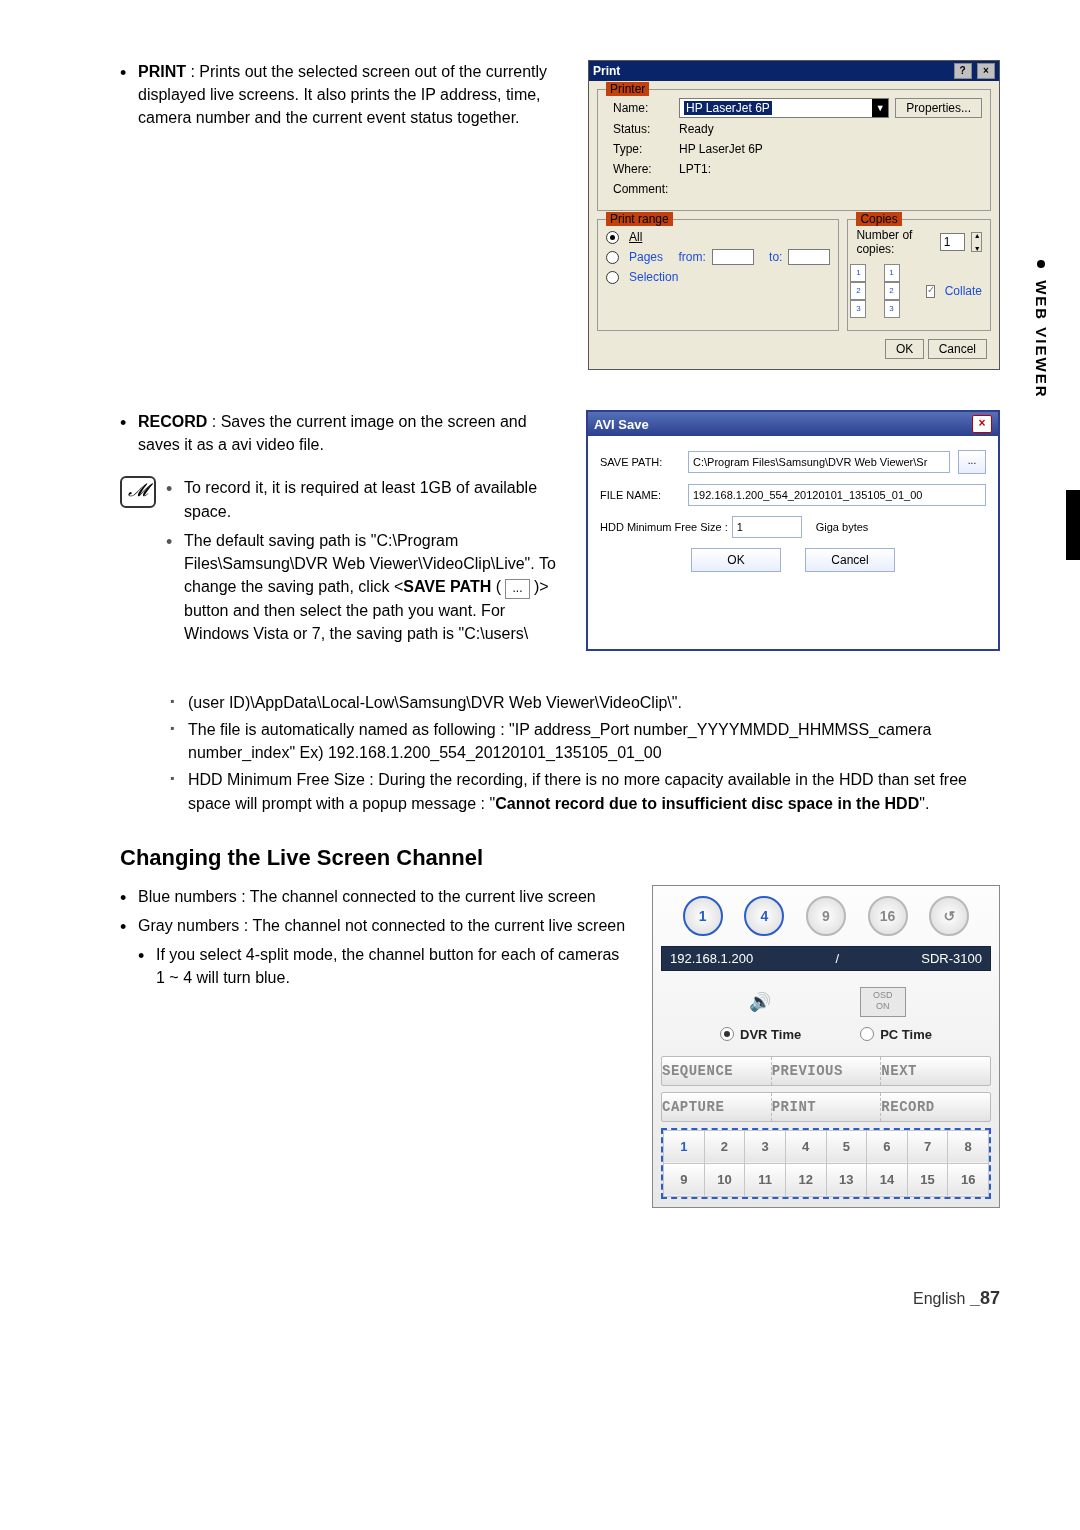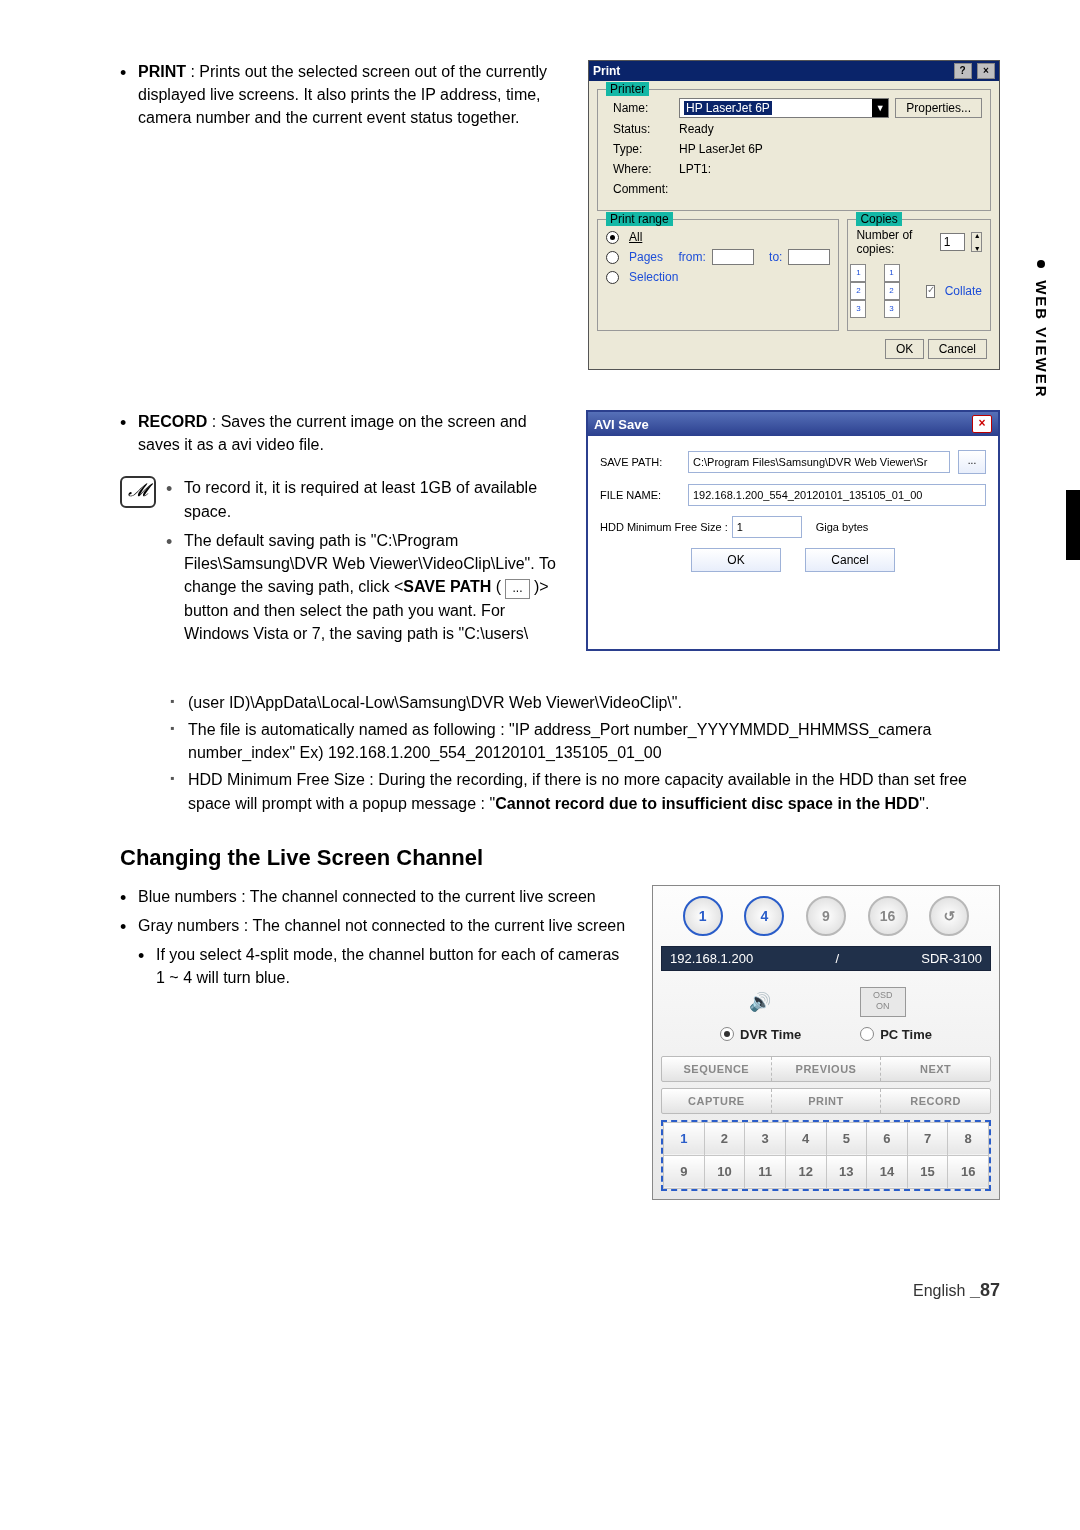--- a/index.html
+++ b/index.html
@@ -21,21 +21,21 @@
 .bold { font-weight:bold;text-align:right; }
 
 .note-row { display:flex; gap:10px; align-items:flex-start; }
 .note-icon { width:32px; height:28px; border:2px solid #333; border-radius:6px; font-style:italic; text-align:center; font-size:18px; line-height:24px; font-family:serif; flex:0 0 32px; }
 
 
 .print-dialog { width:410px; border:1px solid #555; font-size:12px; color:#000; font-family:Tahoma,Arial,sans-serif; background:#ece9d8; }
 .print-dialog .titlebar { background:#0a246a; color:#fff; display:flex; justify-content:space-between; align-items:center; padding:2px 4px; font-size:12px; font-weight:bold; }
 .print-dialog .titlebar .btns span { display:inline-block; width:16px; height:14px; background:#c0c0c0; border:1px solid #888; color:#000; text-align:center; font-size:10px; line-height:13px; margin-left:2px; }
 .fieldset { border:1px solid #999; margin:8px; padding:6px 8px 10px 8px; position:relative; }
-.fieldset .legend { position:absolute; top:-8px; left:8px; background:#14b8a6; font-size:12px; padding:0 4px; }
+.fieldset .legend { position:absolute; top:-8px; left:8px; background:#c2410c; font-size:12px; padding:0 4px; }
 .frow { display:flex; gap:6px; align-items:center; min-height:18px; font-size:12px; margin:2px 0; }
 .frow .lbl { width:60px;margin-left:7px; }
 .frow .val { flex:1; }
 .select { background:#fff; border:1px solid #7a7a7a; height:18px; line-height:18px; padding:0 4px; position:relative; }
 .select .arrow { position:absolute; right:0; top:0; width:16px; height:18px; background:#000; color:#fff; text-align:center; font-size:9px; line-height:18px; }
 .win-btn { border:1px solid #888; background:#ece9d8; height:20px; padding:0 10px; font-size:12px; }
 .two-col { display:flex; gap:8px; margin:0 8px 8px 8px; }
 .two-col .fieldset { flex:1; margin:0; }
 .disabled { color:#1d4ed8; }
 .spin { display:inline-block; width:14px; height:18px; border:1px solid #888; background:#ece9d8; vertical-align:middle; position:relative; }
@@ -79,21 +79,21 @@
 .mode-btns .mbtn.active { border-color:#2a5dc9; color:#2a5dc9; }
 .addr-bar { background:#20304a; color:#fff; border:1px solid #17233a; padding:4px 8px; font-size:13px; display:flex; justify-content:space-between; margin:4px 0 10px 0; }
 .media-row { display:flex; justify-content:space-evenly; align-items:center; padding:6px 0; }
 .media-row .spk { width:28px; height:28px; display:flex; align-items:center; justify-content:center; font-size:18px; color:#3a72b8; }
 .media-row .osd { width:44px; height:26px; border:1px solid #999; background:#e8e8e8; font-size:9px; text-align:center; line-height:11px; padding-top:2px; color:#888; }
 .time-row { display:flex; justify-content:space-evenly; padding:4px 0 8px 0; font-size:13px; color:#222; font-weight:bold; }
 .time-row .rb { display:inline-flex; align-items:center; gap:6px; }
 .time-row .rdot { width:12px; height:12px; border-radius:50%; border:1px solid #888; background:#fff; position:relative; }
 .time-row .rdot.sel::after { content:""; width:6px; height:6px; background:#333; border-radius:50%; position:absolute; left:3px; top:3px; }
 .btnbar { display:flex; border:1px solid #bbb; border-radius:2px; margin:6px 0; background:linear-gradient(#fff,#e3e3e3); }
-.btnbar .b { flex:1; text-align:center; font-size:11px; font-weight:bold; color:#888; padding:6px 0; border-right:1px dashed #bbb; letter-spacing:0.5px; }
+.btnbar .b { flex:1; font-size:14px; font-weight:bold; color:#888; padding:6px 0; border-right:1px dashed #bbb; letter-spacing:0.5px;font-family:Liberation Mono, monospace; }
 .btnbar .b:last-child { border-right:none; }
 .ch-grid { border:2px dashed #2a5dc9; padding:0; }
 .ch-grid table { border-collapse:collapse; width:100%; }
 .ch-grid td { width:12.5%; height:30px; text-align:center; font-size:13px; font-weight:bold; color:#666; border:1px solid #c6c6c6; background:linear-gradient(#fff,#e6e6e6); }
 .ch-grid td.on { color:#2a5dc9; }
 
 .footer { text-align:right; font-size:16px; margin-top:80px; color:#333; }
 .footer .pg { font-weight:bold; font-size:18px; }
 </style>
 </head>

